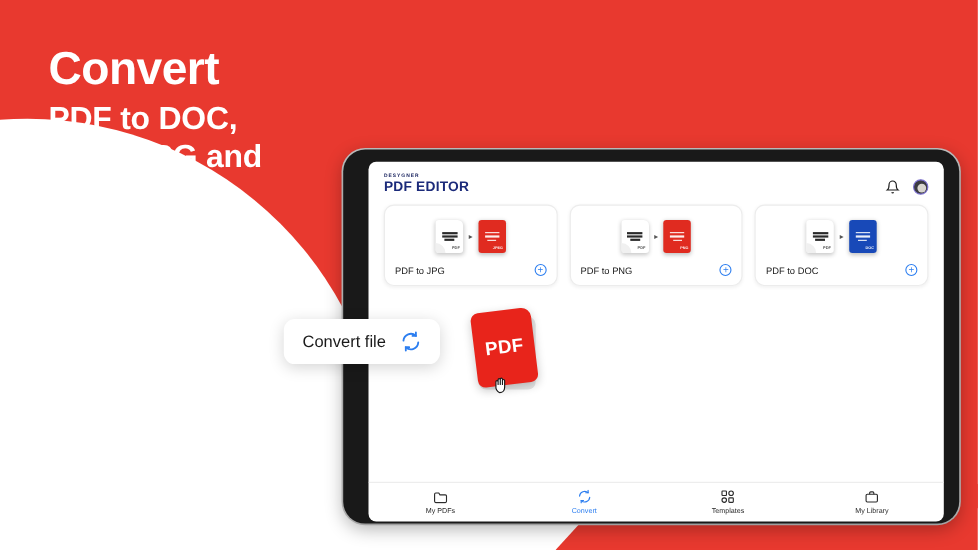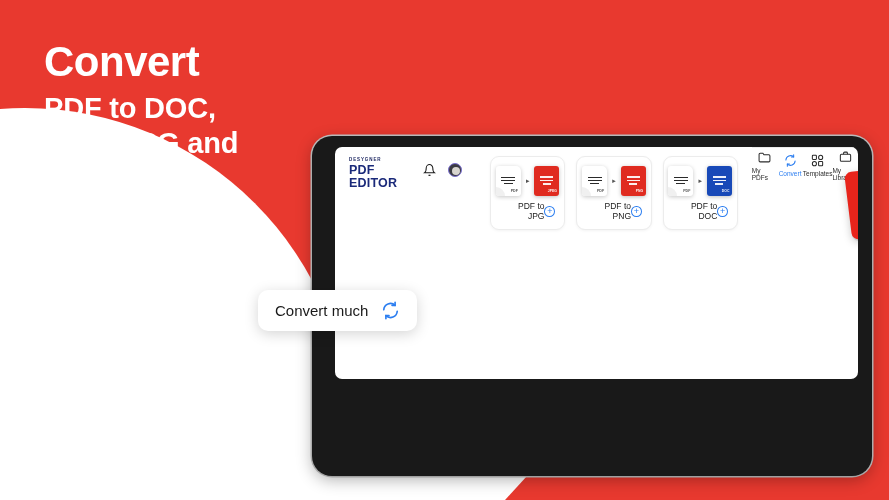--- a/index.html
+++ b/index.html
@@ -57,25 +57,25 @@
     box-shadow:0 4px 16px rgba(0,0,0,0.30), 0 0 0 1.5px #c9c9c9;
     z-index:6;
   }
   .cam-dot {
     position:absolute; left:10px; top:166px;
     width:5px; height:5px; border-radius:50%;
     background:#3a3f55;
   }
   #screen {
     position:absolute; left:23px; top:11px;
-    width:523px; height:232px;
+    width:523px; height:327px;
     background:#ffffff;
     border-radius:7px;
     overflow:hidden;
-    display:flex; flex-direction:row;
+    display:flex; flex-direction:column;
   }
 
   
   .app-head {
     display:flex; align-items:flex-start; justify-content:space-between;
     padding:11px 14px 0 14px;
   }
   .brand-small {
     font-size:4.5px; font-weight:bold; color:#1b2560;
     letter-spacing:0.9px; line-height:1; margin-bottom:1.5px;
@@ -401,21 +401,21 @@
             <rect x="2.5" y="6" width="19" height="13" rx="2"></rect>
             <path d="M8.5 6V3.8a1.8 1.8 0 011.8-1.8h3.4a1.8 1.8 0 011.8 1.8V6"></path>
           </svg>
         </div>
         <div class="nav-lbl">My Library</div>
       </div>
     </div>
   </div>
 
   <div id="pill">
-    <div class="pill-txt">Convert much</div>
+    <div class="pill-txt">Convert file</div>
     <svg class="pill-ico" viewBox="0 0 24 24" fill="none" stroke="#2c7ef0" stroke-width="2.1" stroke-linecap="round">
       <path d="M20.5 13a8.5 8.5 0 01-14.3 5.6"></path>
       <path d="M3.5 11a8.5 8.5 0 0114.3-5.6"></path>
       <path d="M17.8 1.6v3.9h-3.9"></path>
       <path d="M6.2 22.4v-3.9h3.9"></path>
     </svg>
   </div>
 </div>
 
 </body></html>

